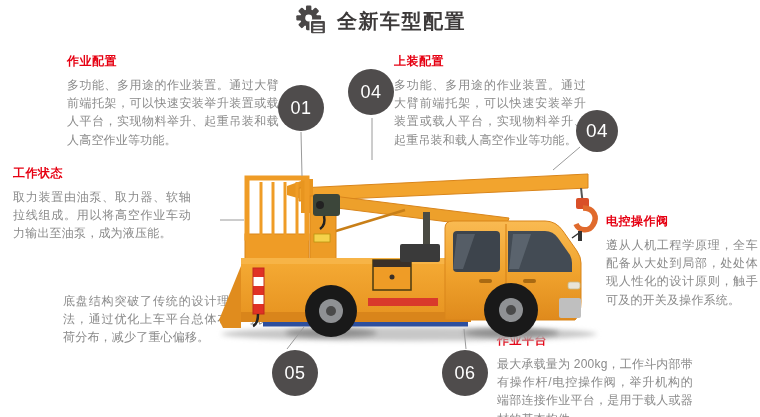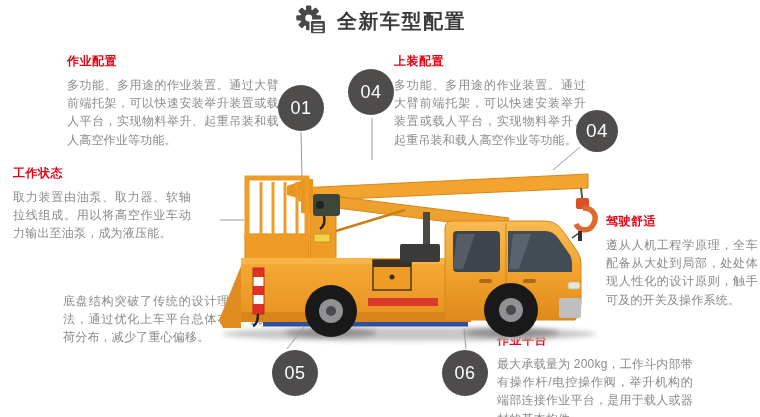--- a/index.html
+++ b/index.html
@@ -72,21 +72,21 @@
     <p>多功能、多用途的作业装置。通过大臂前端托架，可以快速安装举升装置或载人平台，实现物料举升、起重吊装和载人高空作业等功能。</p>
   </div>
   <div class="note" id="sec-work">
     <h2>工作状态</h2>
     <p>取力装置由油泵、取力器、软轴拉线组成。用以将高空作业车动力输出至油泵，成为液压能。</p>
   </div>
   <div class="note" id="sec-chassis">
     <p>底盘结构突破了传统的设计理论和方法，通过优化上车平台总体布局与载荷分布，减少了重心偏移。</p>
   </div>
   <div class="note" id="sec-comfort">
-    <h2>驾驶舒适</h2>
+    <h2>电控操作阀</h2>
     <p>遵从人机工程学原理，全车配备从大处到局部，处处体现人性化的设计原则，触手可及的开关及操作系统。</p>
   </div>
   <div class="note" id="sec-platform">
     <h2>作业平台</h2>
     <p>最大承载量为 200kg，工作斗内部带有操作杆/电控操作阀，举升机构的端部连接作业平台，是用于载人或器材的基本构件。</p>
   </div>
 
   <svg class="truck" width="400" height="200" viewBox="0 0 400 200" aria-hidden="true">
     <defs>
       <linearGradient id="cabGrad" x1="0" y1="0" x2="0" y2="1">

